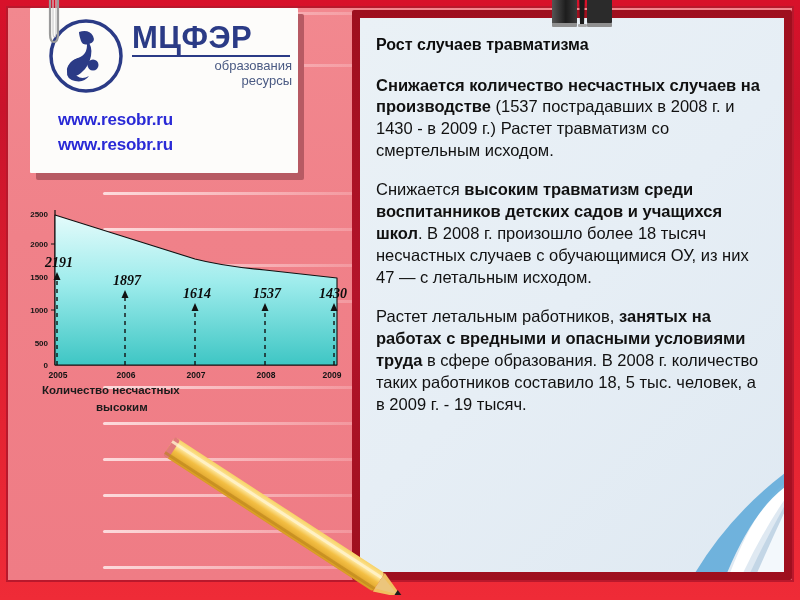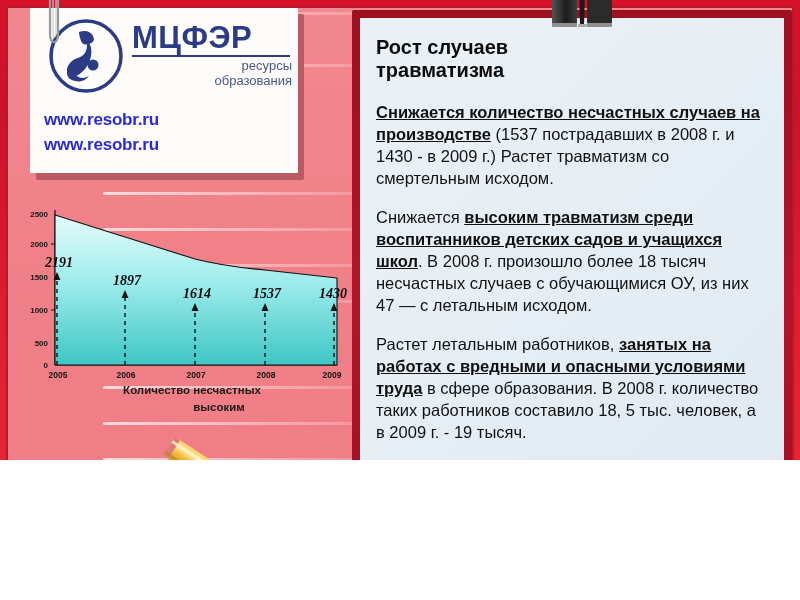--- a/index.html
+++ b/index.html
@@ -7,21 +7,21 @@
     padding: 0;
     background: #ffffff;
   }
   body {
     font-family: "Liberation Sans", sans-serif;
   }
 
   #slide {
     position: relative;
     width: 800px;
-    height: 460px;
+    height: 600px;
     overflow: hidden;
     background: #fca5a5;
   }
 
   
   .frame-outer {
     position: absolute;
     left: 0; top: 0;
     width: 800px; height: 600px;
     background: linear-gradient(180deg, #d8112a 0%, #c9132b 18%, #e02030 60%, #ef2b37 100%);
@@ -106,21 +106,21 @@
     margin-top: 2px;
     text-align: right;
     font-family: "Liberation Sans", sans-serif;
     font-size: 13px;
     color: #4a5a83;
     line-height: 1.12;
     font-weight: 500;
   }
   .urls {
     position: absolute;
-    left: 14px; top: 100px;
+    left: 28px; top: 100px;
   }
   .url {
     font-family: "Liberation Sans", sans-serif;
     font-weight: bold;
     font-size: 17px;
     color: #2a2ad6;
     line-height: 1.45;
     letter-spacing: -0.2px;
   }
 
@@ -128,21 +128,21 @@
   .chart-wrap {
     position: absolute;
     left: 12px; top: 196px;
     width: 340px; height: 230px;
   }
   .chart-svg { display: block; }
   .chart-caption {
     position: absolute;
     left: 30px; top: 186px;
     width: 300px;
-    text-align: center;
+    text-align: left;
     font-family: "Liberation Sans", sans-serif;
     font-weight: bold;
     font-size: 11.5px;
     color: #1b1b1b;
     line-height: 1.5;
   }
   .chart-caption .line2 { display: block; padding-left: 54px; }
 
   
   .pencil {
@@ -168,36 +168,35 @@
     overflow: hidden;
   }
   .panel-inner {
     position: absolute;
     left: 16px; top: 18px;
     width: 388px;
   }
   .panel-title {
     font-family: "Liberation Sans", sans-serif;
     font-weight: bold;
-    font-size: 20px;
+    font-size: 16px;
     line-height: 1.16;
     color: #0d0d0d;
     margin: 0 0 20px 0;
     max-width: 230px;
   }
   .para {
     font-family: "Liberation Sans", sans-serif;
     font-size: 16.5px;
     line-height: 1.33;
     color: #111111;
     margin: 0 0 17px 0;
   }
   .para b {
     font-weight: bold;
-    text-decoration: underline;
   }
   .binder-clip {
     position: absolute;
     left: 552px; top: -2px;
     width: 62px; height: 34px;
     z-index: 8;
   }
   .corner-curl {
     position: absolute;
     right: -1px; bottom: -1px;
@@ -236,22 +235,22 @@
         <circle cx="38" cy="38" r="35" fill="none" stroke="#2b3b86" stroke-width="3.5"></circle>
         <path d="M31 14 q10 -3 14 4 q3 6 -4 8 q-6 2 -8 -3 q-2 -6 -2 -9 z" fill="#2b3b86"></path>
         <path d="M38 21 q7 7 5 17 q-2 10 -9 16 q-6 6 -12 3 q-5 -3 -2 -9 q3 -6 10 -8 q6 -2 8 -7 q2 -6 0 -12 z" fill="#2b3b86"></path>
         <path d="M30 40 q-10 4 -11 13 q-1 8 8 10 q9 2 14 -5 q-7 4 -12 0 q-5 -4 -1 -10 q3 -5 2 -8 z" fill="#2b3b86"></path>
         <circle cx="45" cy="47" r="5.5" fill="#2b3b86"></circle>
       </svg>
       <div class="logo-text">
         <div class="logo-title">МЦФЭР</div>
         <div class="logo-rule"></div>
         <div class="logo-sub">
+          <div>образования</div>
           <div>ресурсы</div>
-          <div>образования</div>
         </div>
       </div>
     </div>
 
     <div class="urls">
       <div class="url">www.resobr.ru</div>
       <div class="url">www.resobr.ru</div>
     </div>
   </div>
 

